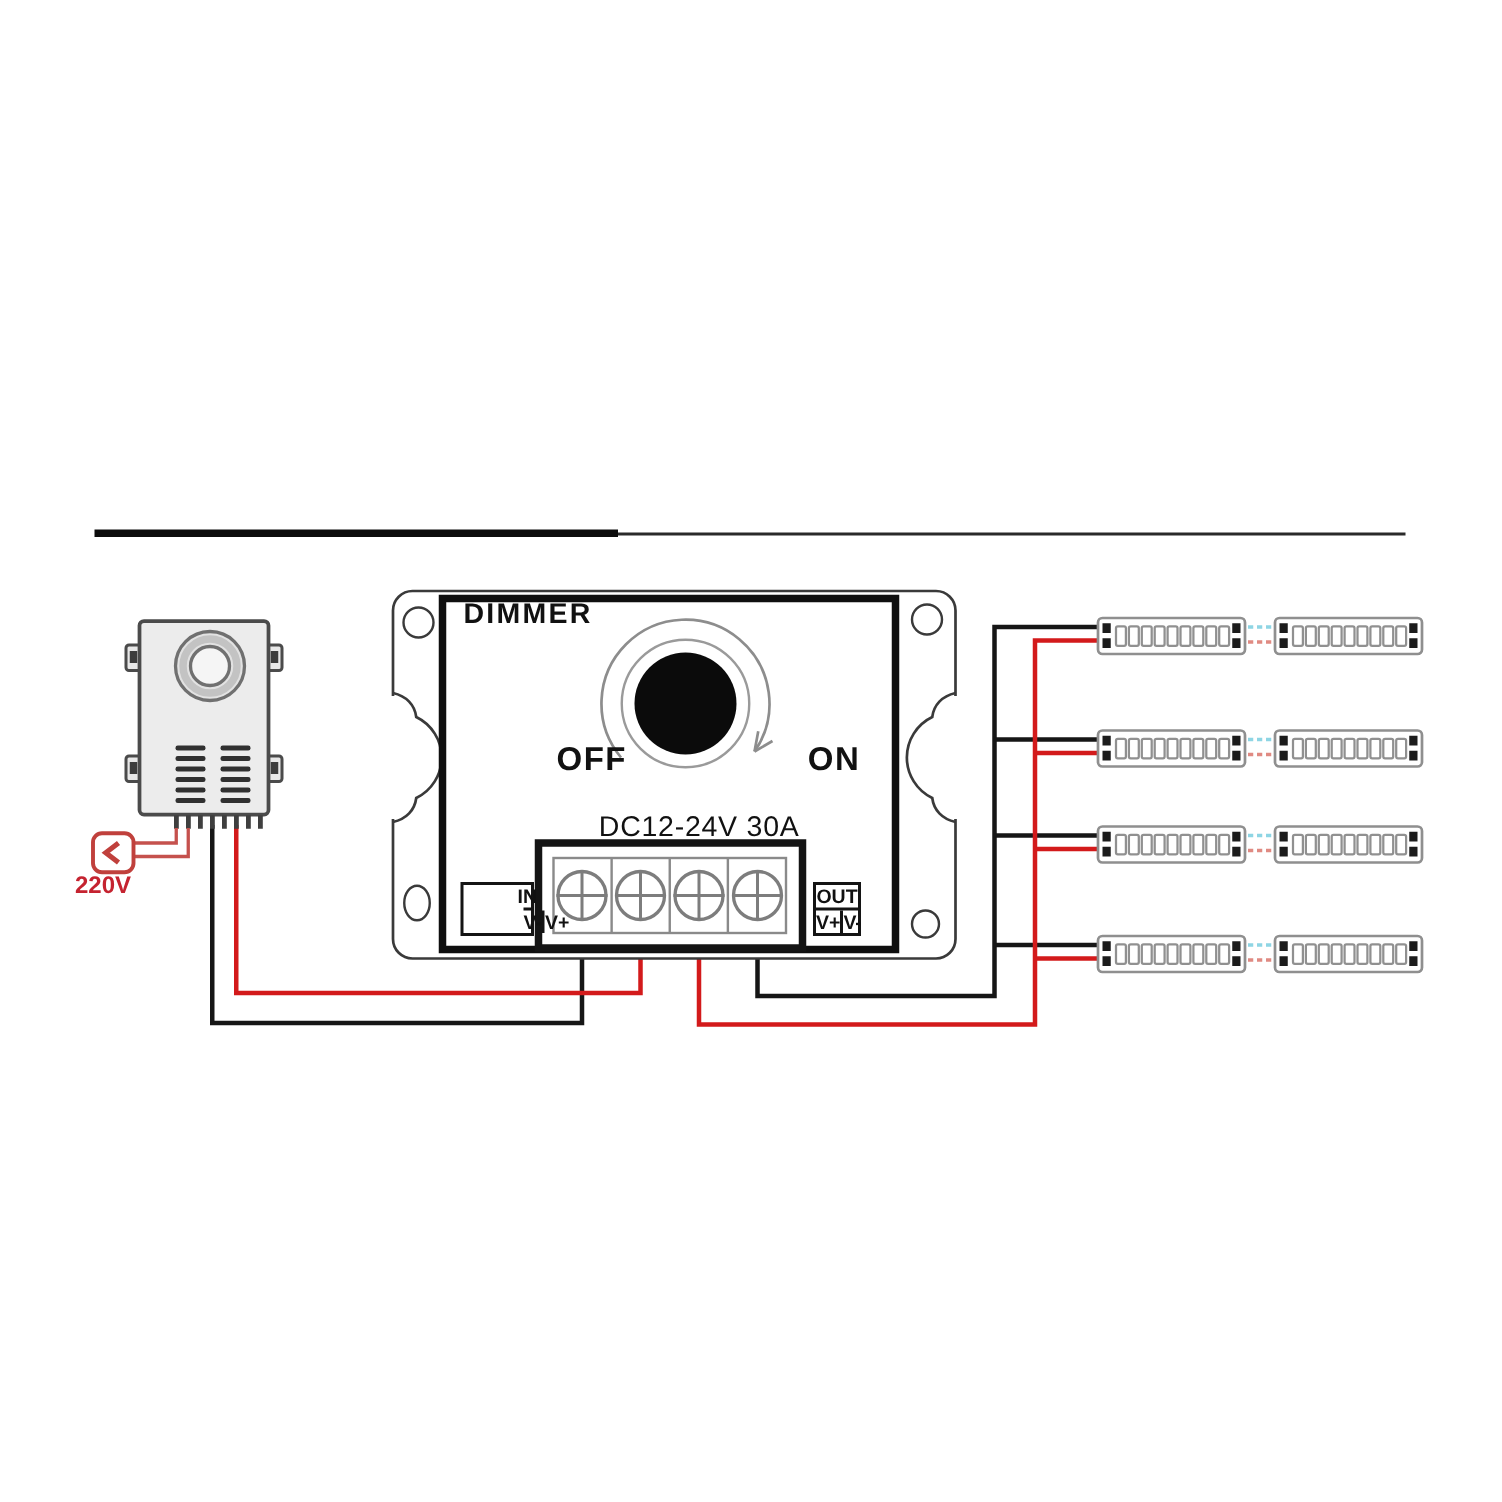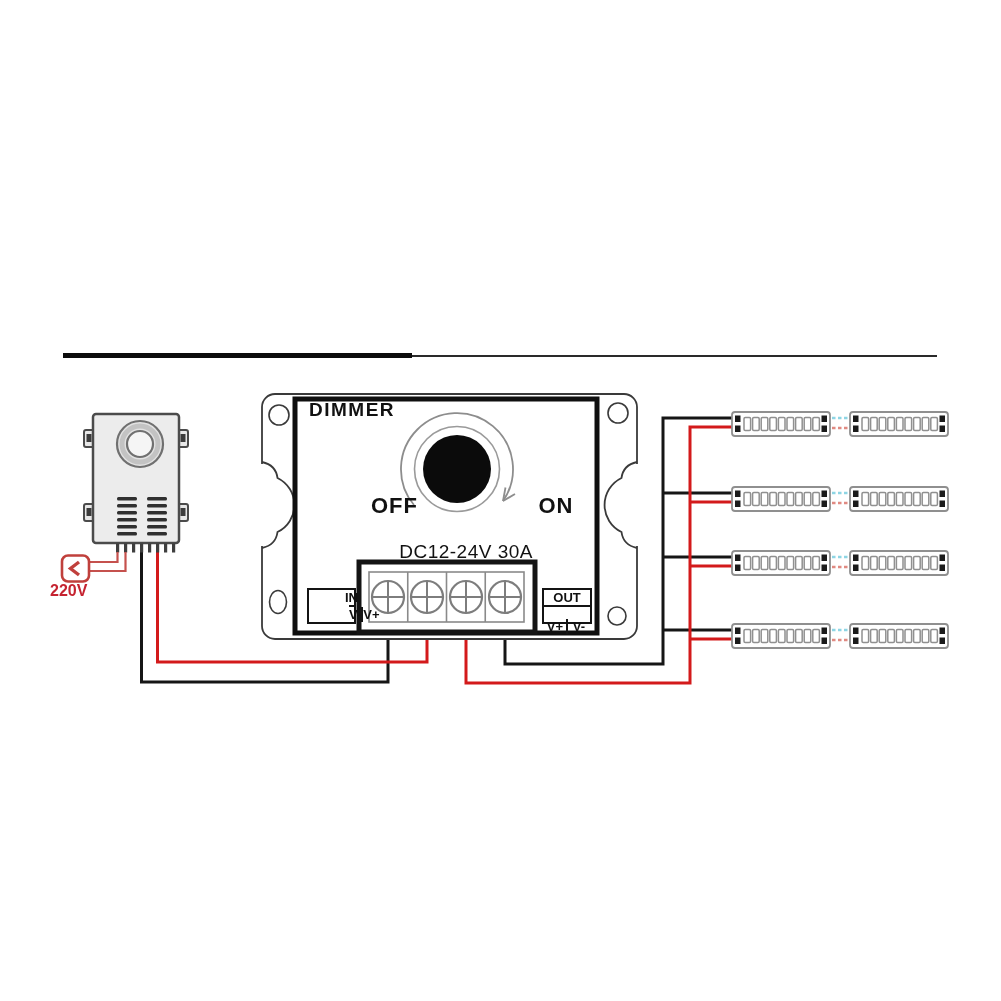--- a/index.html
+++ b/index.html
@@ -23,21 +23,21 @@
   .io-block{
     position:absolute;border:2px solid #141414;background:#fff;
     display:flex;flex-direction:column;font-weight:bold;font-size:13px;color:#111;
     box-sizing:border-box;
   }
   .io-block .io-title{flex:0 0 15px;display:flex;align-items:center;justify-content:center;border-bottom:2px solid #141414;}
   .io-block .io-cells{flex:1;display:flex;}
   .io-block .io-cells span{flex:1;display:flex;align-items:center;justify-content:center;}
   .io-block .io-cells span:first-child{border-right:2px solid #141414;}
   .in-block{left:307px;top:588px;width:49px;height:36px;padding-left:40px;}
-  .out-block{left:542px;top:588px;width:50px;height:36px;gap:12px;}
+  .out-block{left:542px;top:588px;width:32px;height:36px;}
 </style>
 </head>
 <body>
 
 <div id="canvas">
 
   <div class="rule-thick"></div>
   <div class="rule-thin"></div>
 
   <svg id="diagram-svg" width="1001" height="1001" viewBox="0 0 1001 1001">

